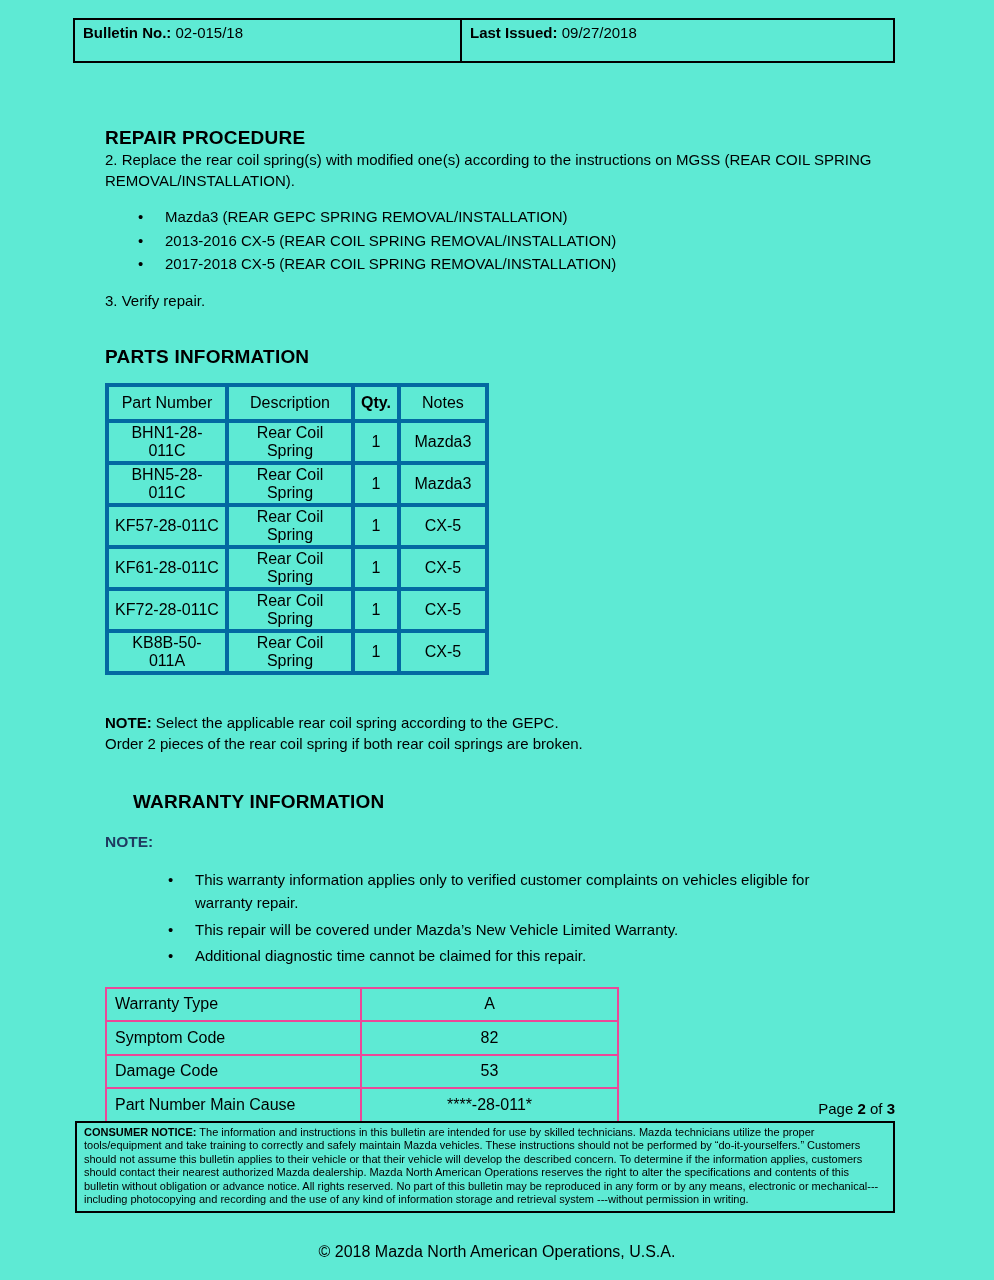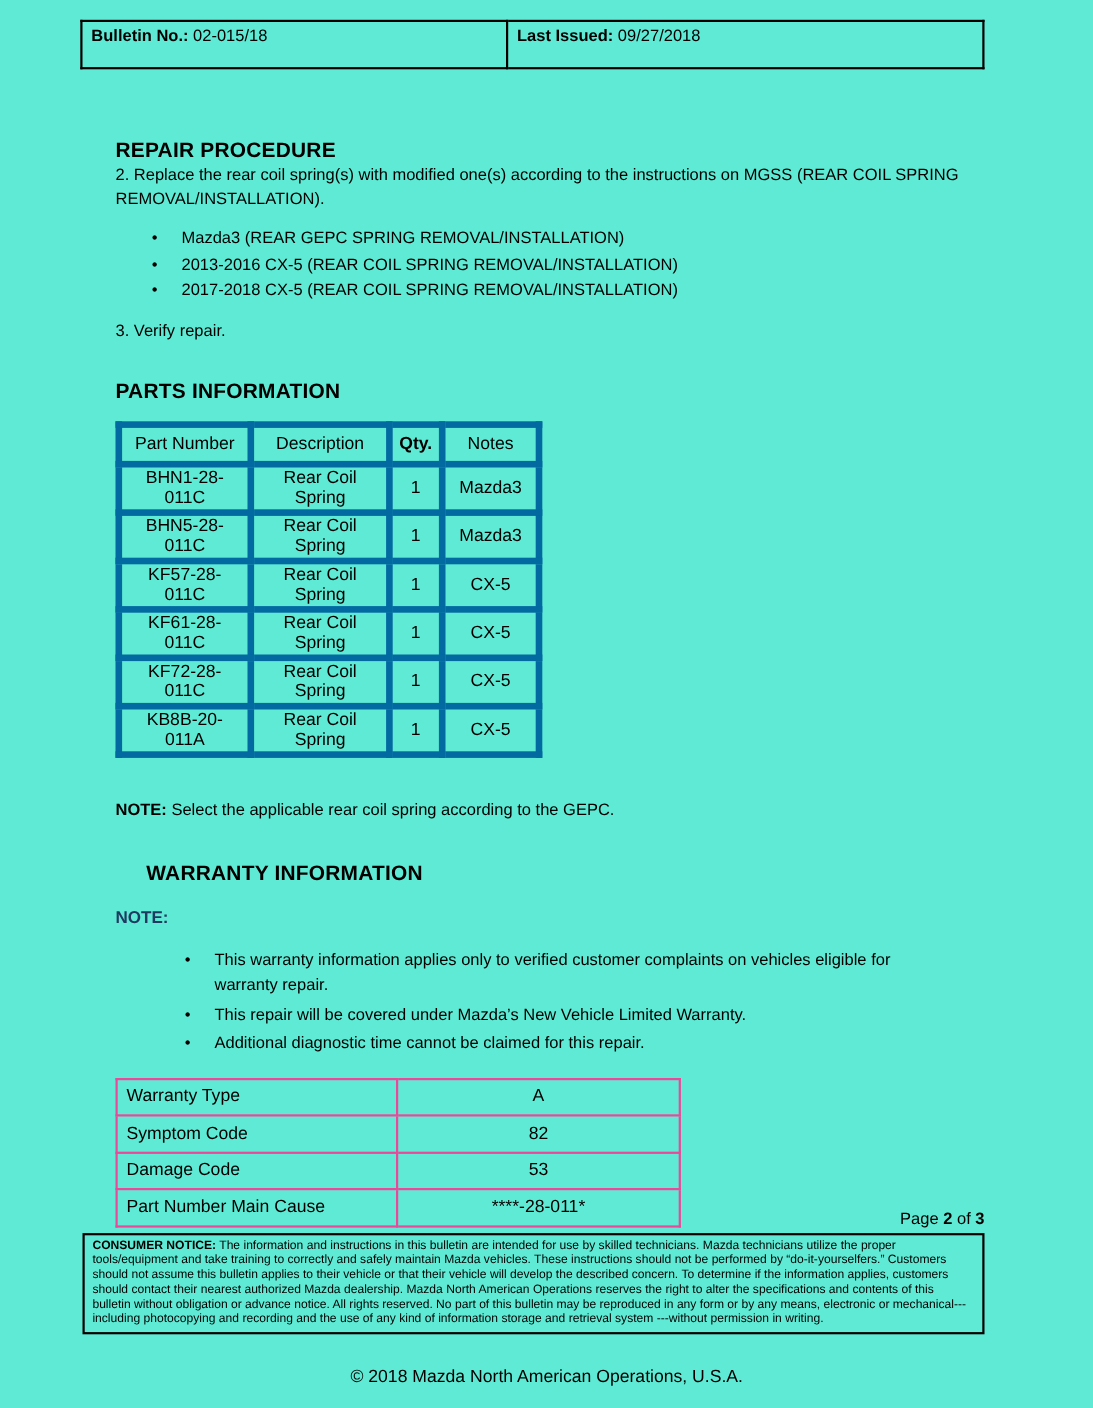--- a/index.html
+++ b/index.html
@@ -63,21 +63,21 @@
   }
   .repair-list { margin-top: 14px; padding-left: 33px; }
   .repair-list li { padding-left: 27px; }
   .repair-list li::before { left: 0px; }
   
   .parts-table {
     border-collapse: collapse;
     margin-top: 15px;
   }
   .parts-table th, .parts-table td {
-    border: 6px solid #0369a1;
+    border: 4px solid #0369a1;
     text-align: center;
     font-size: 16px;
     font-weight: normal;
     height: 33px;
     padding: 1px 6px;
   }
   .parts-table th { height: 36px; }
   .parts-table .col-pn   { width: 120px; }
   .parts-table .col-desc { width: 126px; }
   .parts-table .col-qty  { width: 44px; font-weight: bold; }
@@ -193,29 +193,29 @@
           <td>1</td>
           <td>CX-5</td>
         </tr>
         <tr>
           <td>KF72-28-011C</td>
           <td>Rear Coil Spring</td>
           <td>1</td>
           <td>CX-5</td>
         </tr>
         <tr>
-          <td>KB8B-20-011A</td>
+          <td>KB8B-50-011A</td>
           <td>Rear Coil Spring</td>
           <td>1</td>
           <td>CX-5</td>
         </tr>
       </tbody>
     </table>
 
-    <p class="body-text parts-note"><span class="bold">NOTE:</span><span>  Select the applicable rear coil spring according to the GEPC.</span><br></p>
+    <p class="body-text parts-note"><span class="bold">NOTE:</span><span>  Select the applicable rear coil spring according to the GEPC.</span><br><span>Order 2 pieces of the rear coil spring if both rear coil springs are broken.</span></p>
 
     <h2 class="section h-warranty">WARRANTY INFORMATION</h2>
 
     <p class="warranty-note-label" style="color: rgb(31, 58, 96);">NOTE:</p>
 
     <ul class="dot-list warranty-list">
       <li>This warranty information applies only to verified customer complaints on vehicles eligible for warranty repair.</li>
       <li>This repair will be covered under Mazda’s New Vehicle Limited Warranty.</li>
       <li>Additional diagnostic time cannot be claimed for this repair.</li>
     </ul>

